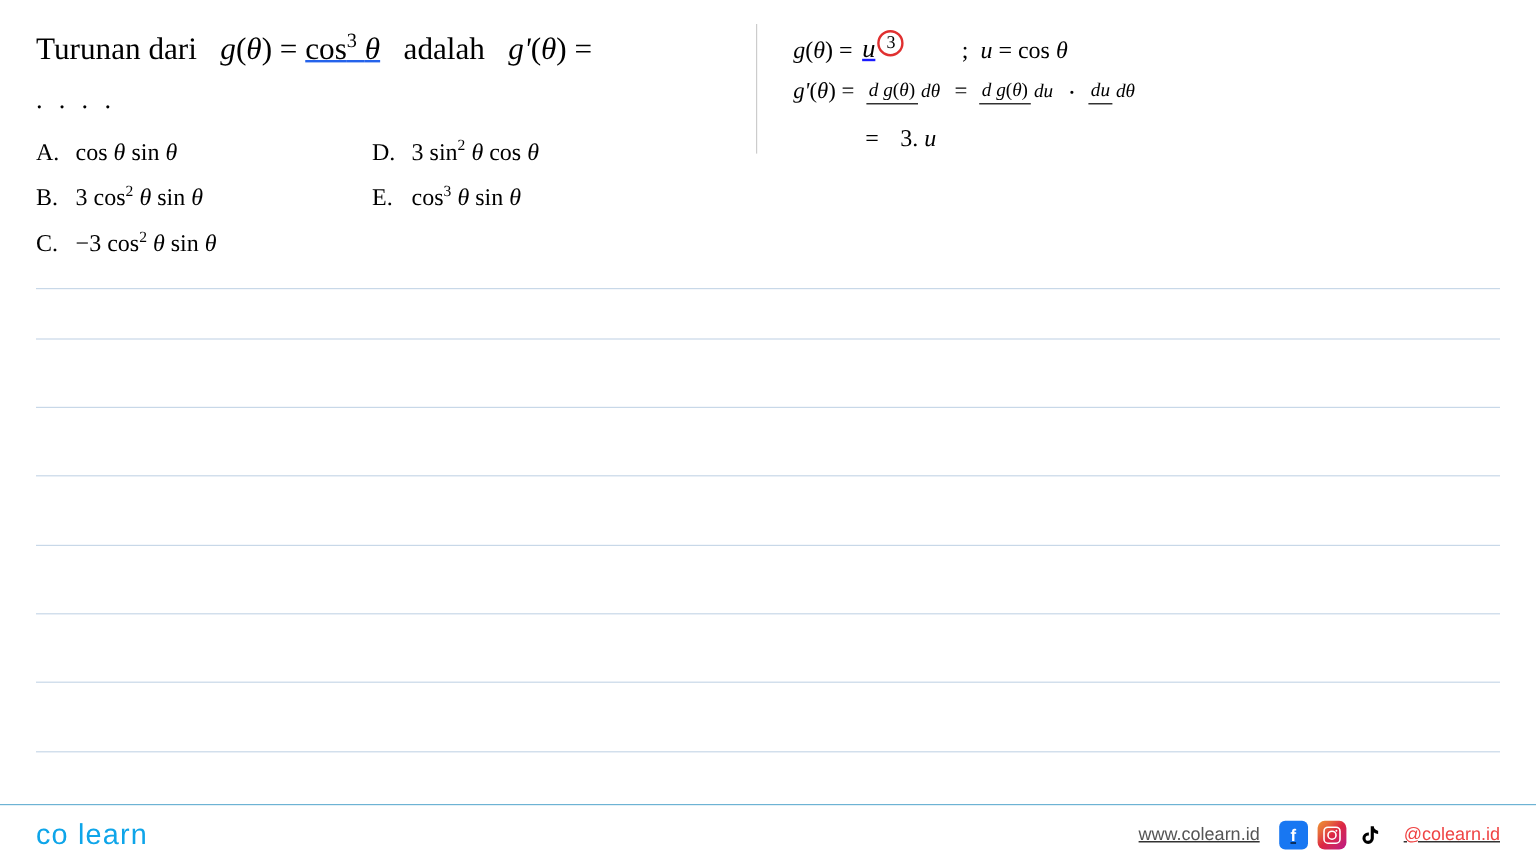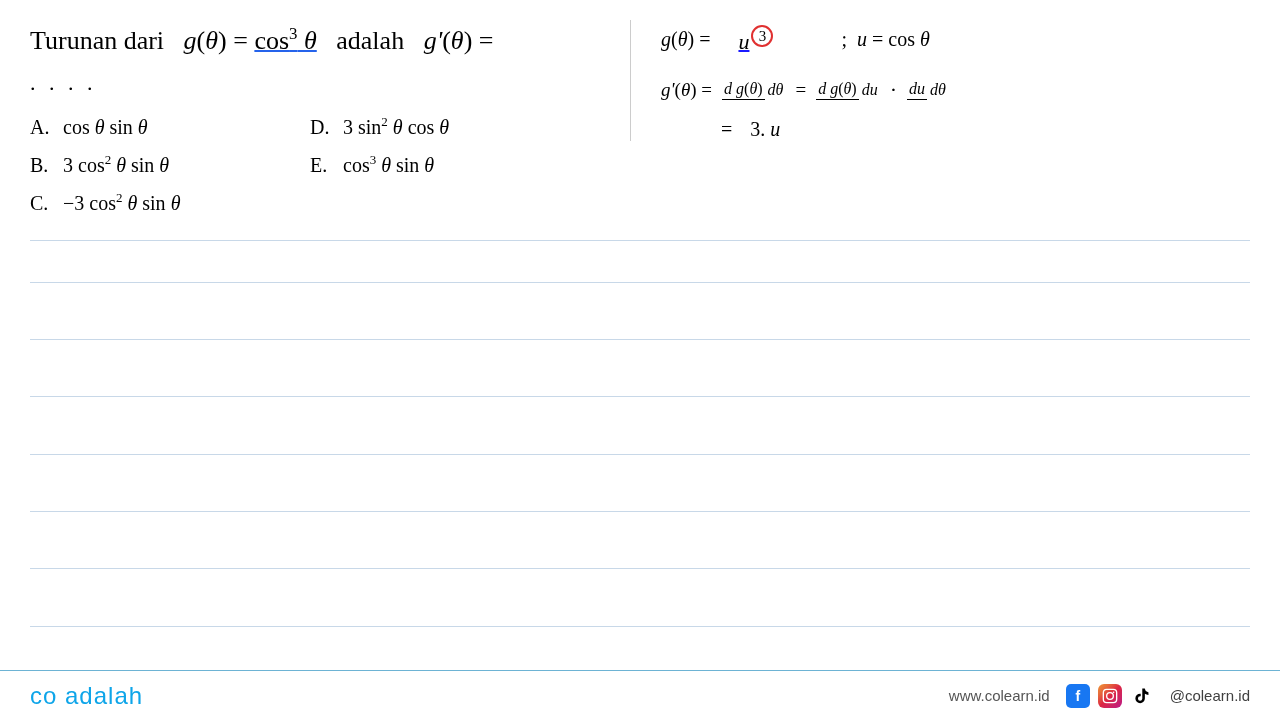--- a/index.html
+++ b/index.html
@@ -78,23 +78,23 @@
     }
 
     
     .solution-area {
       font-family: 'Comic Sans MS', 'Segoe UI', cursive, sans-serif;
       font-size: 18px;
     }
 
     .solution-line1 {
       display: flex;
-      align-items: center;
-      gap: 28px;
-      margin-bottom: 22px;
+      align-items: flex-end;
+      gap: 8px;
+      margin-bottom: 10px;
       font-size: 20px;
       font-family: 'Georgia', serif;
     }
 
     .solution-line2 {
       display: flex;
       align-items: center;
       gap: 10px;
       margin-bottom: 15px;
       font-size: 19px;
@@ -186,20 +186,21 @@
     }
 
     .logo span {
       font-weight: 300;
     }
 
     .footer-right {
       display: flex;
       align-items: center;
       gap: 16px;
+      text-decoration: underline;
     }
 
     .footer-url {
       font-size: 15px;
       color: #555;
       font-family: Arial, sans-serif;
     }
 
     .social-icons {
       display: flex;
@@ -232,21 +233,21 @@
       font-size: 13px;
     }
 
     .tiktok-icon {
       font-size: 18px;
       color: #000;
     }
 
     .footer-handle {
       font-size: 15px;
-      color: #404040;
+      color: #ef4444;
       font-family: Arial, sans-serif;
     }
 
     .separator-line {
       border-bottom: 1px solid #c8d8e8;
       width: 100%;
       margin: 8px 0;
     }
 
     
@@ -344,21 +345,21 @@
     <div class="ruled-line"></div>
     <div class="ruled-line"></div>
     <div class="ruled-line"></div>
     <div class="ruled-line"></div>
     <div class="ruled-line"></div>
   </div>
 </div>
 
 <div class="footer">
   <div class="logo">
-    <span>co adalah</span>
+    <span>co learn</span>
   </div>
   <div class="footer-right">
     <span class="footer-url">www.colearn.id</span>
     <div class="social-icons">
       <div class="social-icon fb-icon">f</div>
       <div class="social-icon ig-icon">
         <svg width="16" height="16" viewBox="0 0 24 24" fill="white">
           <rect x="2" y="2" width="20" height="20" rx="5" ry="5" stroke="white" stroke-width="2" fill="none"></rect>
           <circle cx="12" cy="12" r="5" stroke="white" stroke-width="2" fill="none"></circle>
           <circle cx="17.5" cy="6.5" r="1.2" fill="white"></circle>

